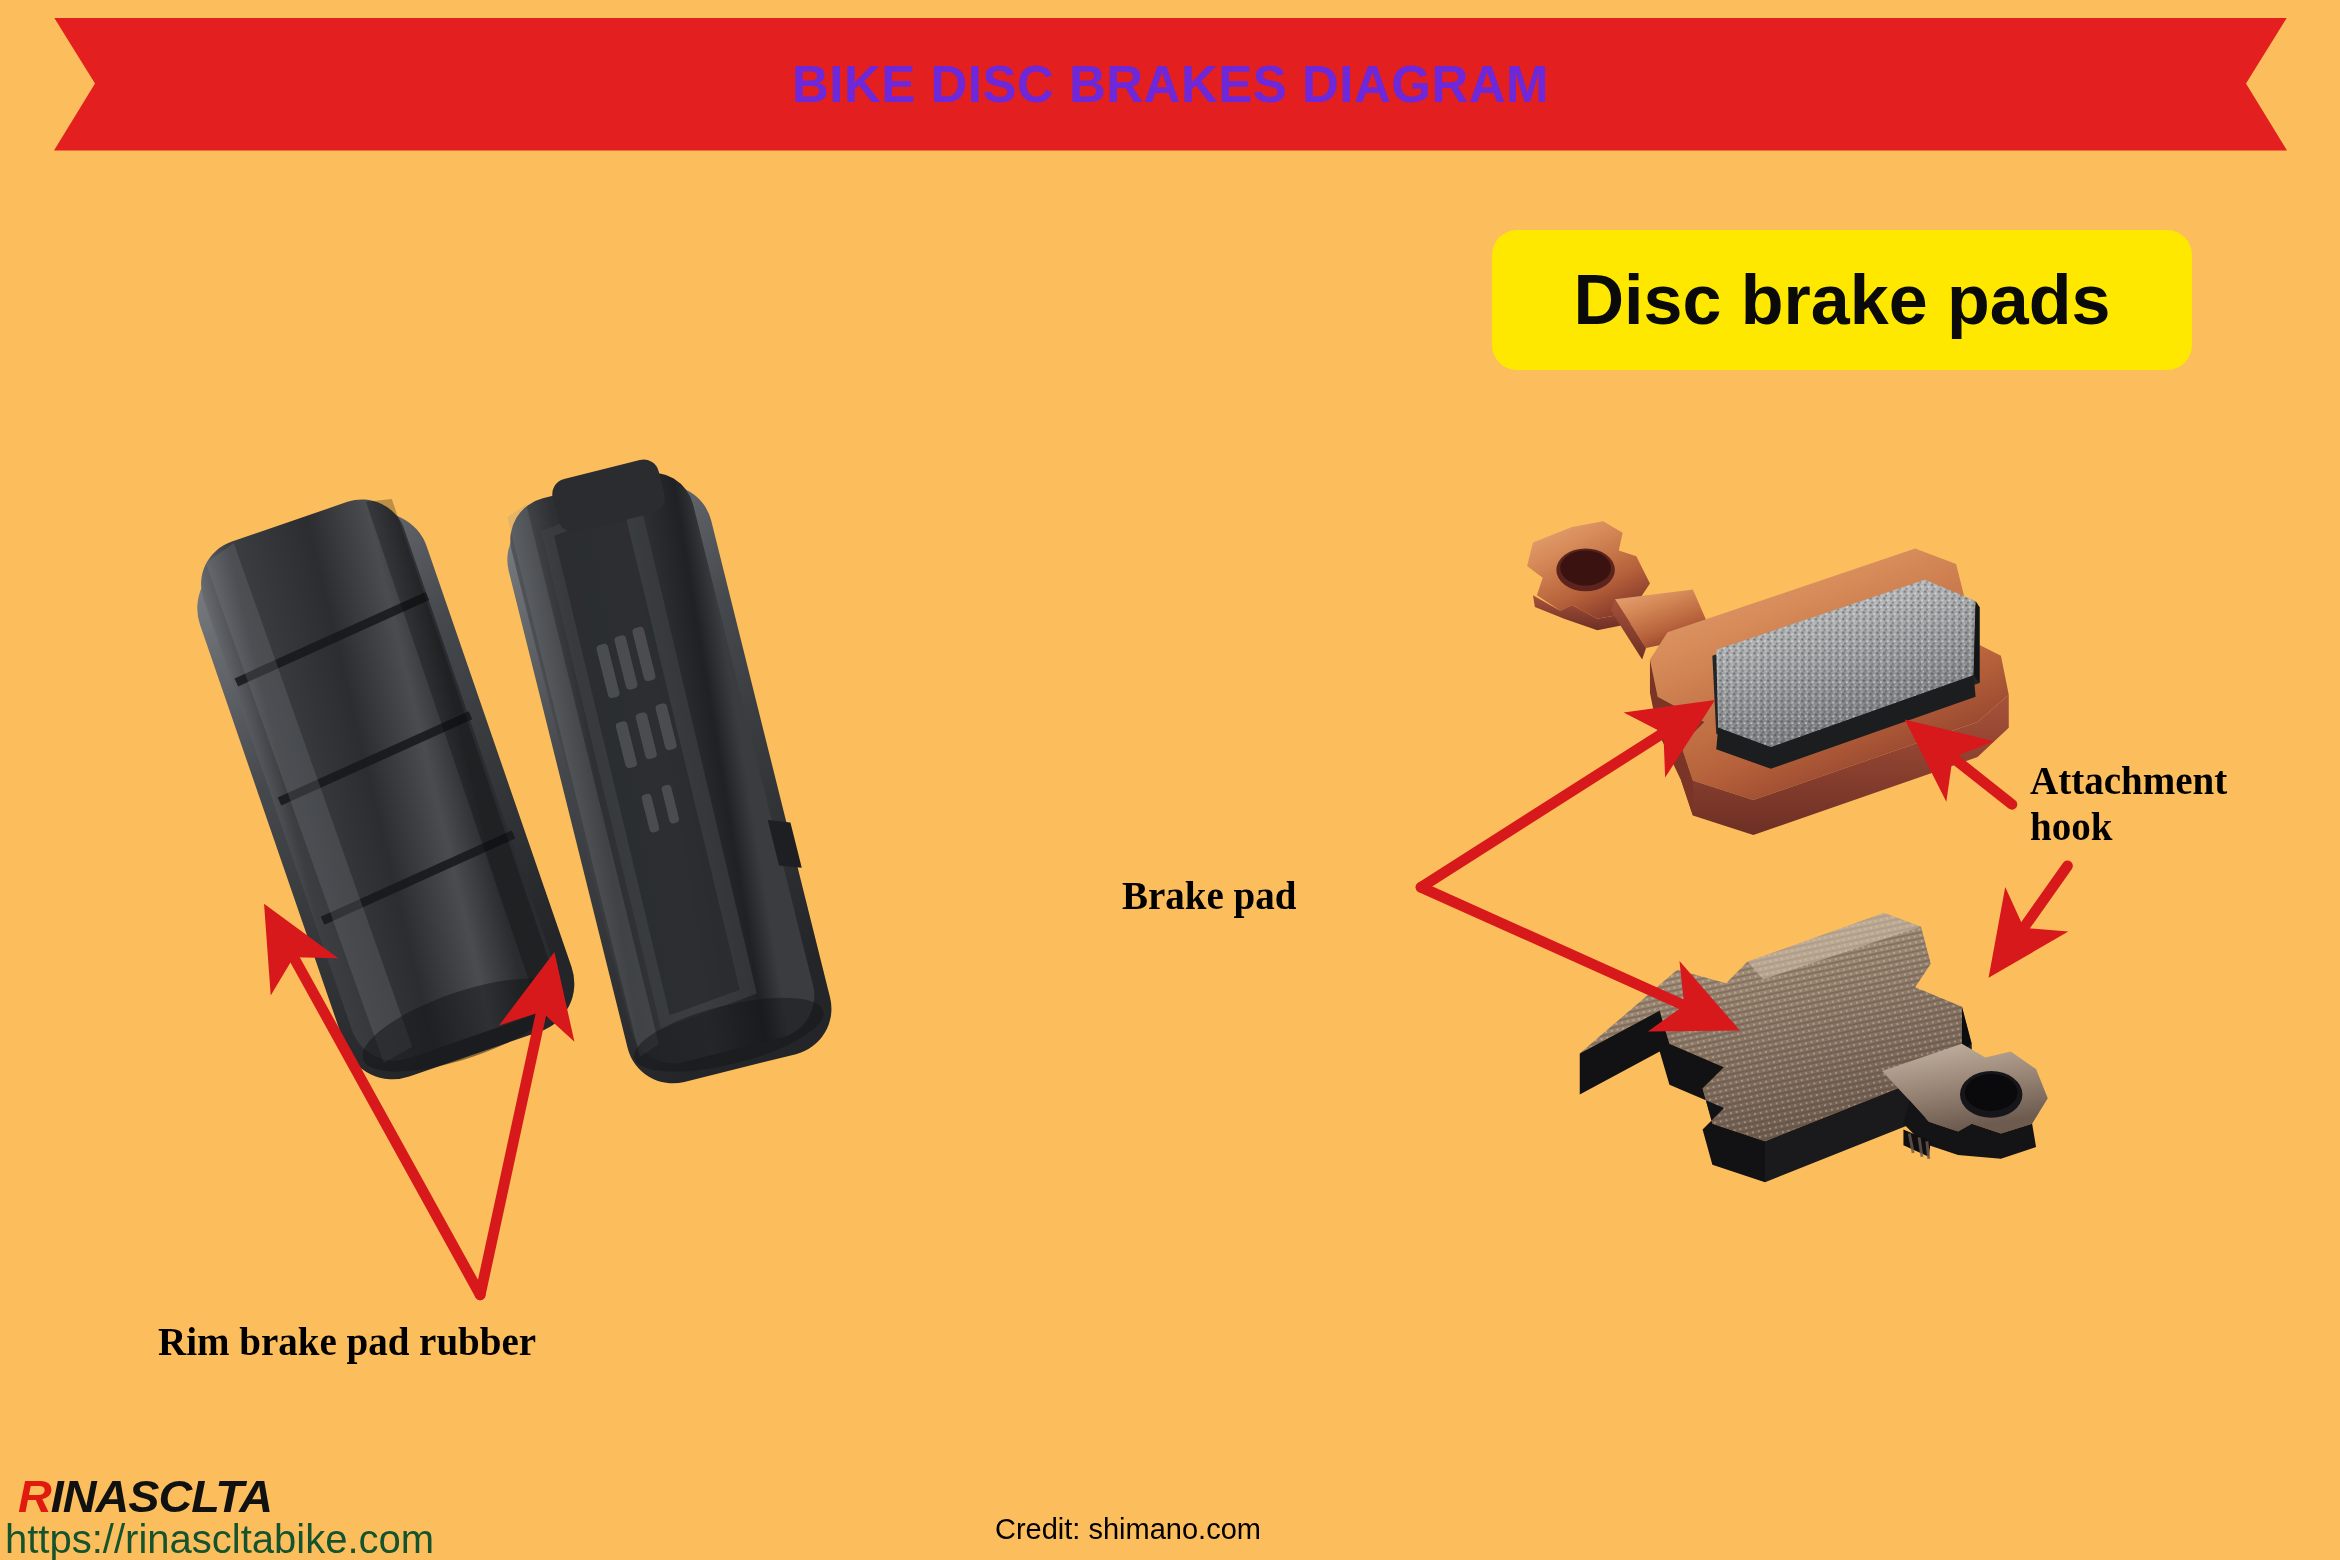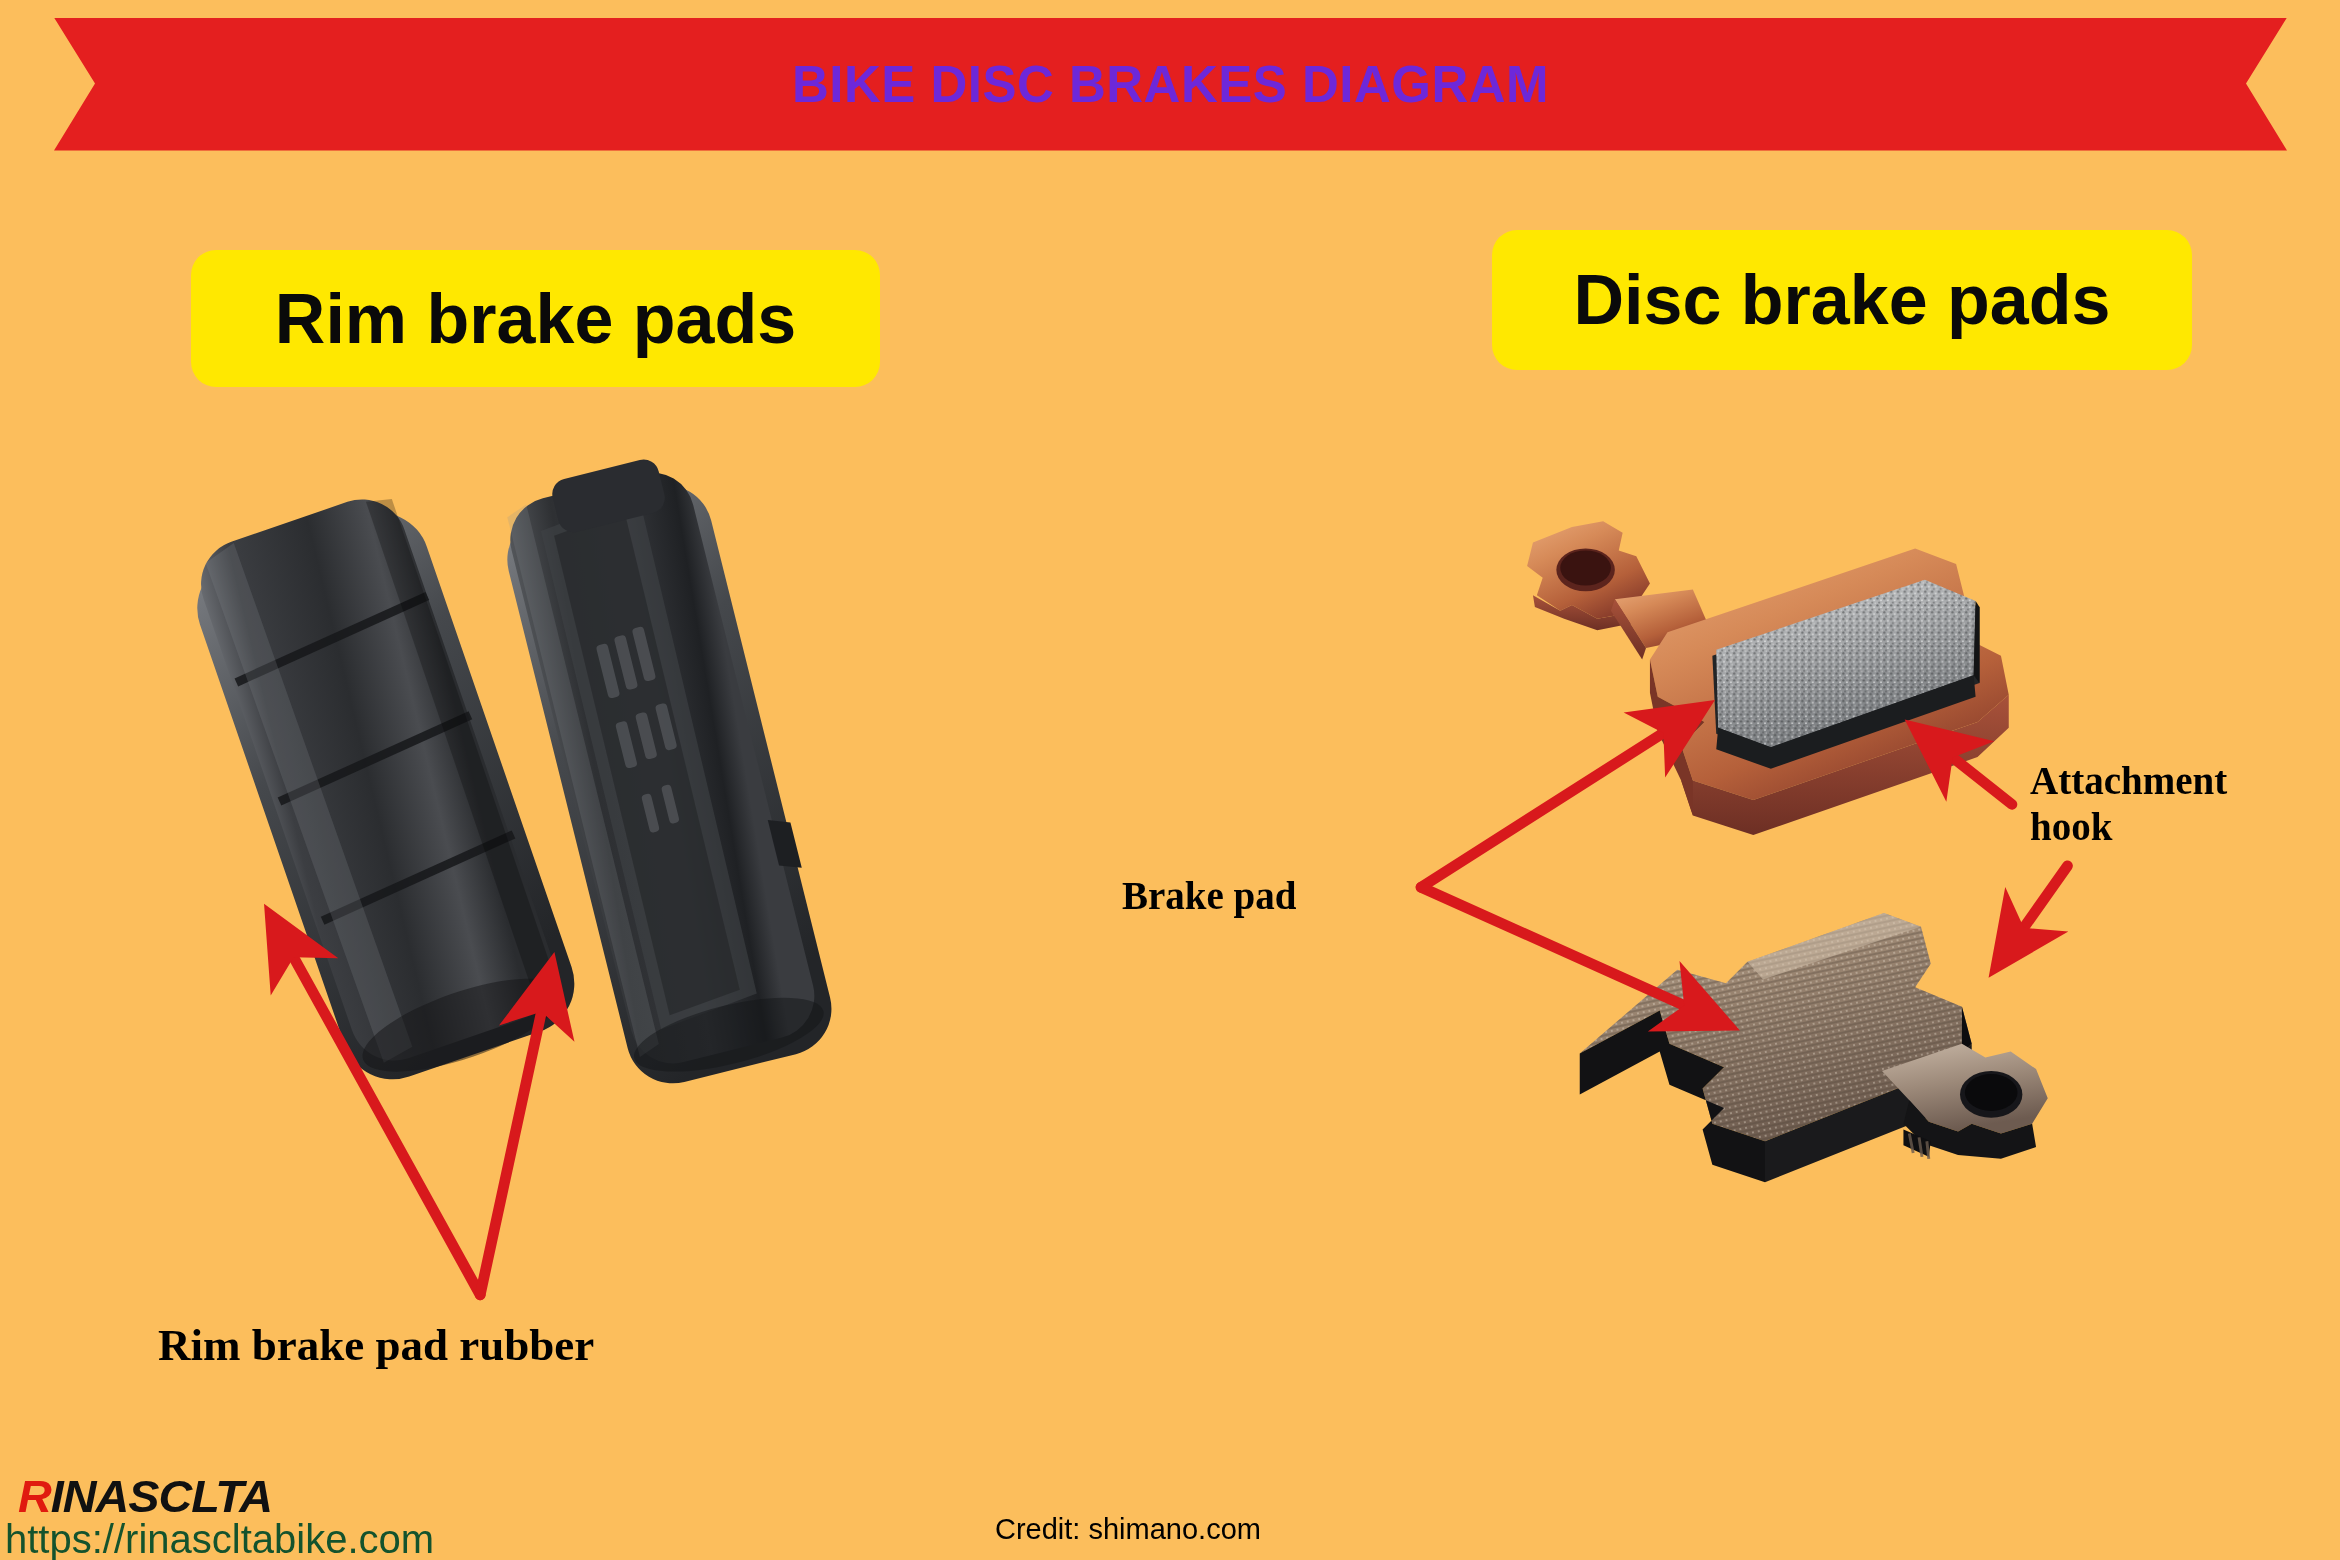--- a/index.html
+++ b/index.html
@@ -93,21 +93,21 @@
     position: absolute;
     color: #000000;
     font-weight: bold;
     font-family: Liberation Serif, serif;
     line-height: 1.18;
     white-space: pre-line;
   }
   #label-rim-rubber {
     left: 158px;
     top: 1319px;
-    font-size: 45px;
+    font-size: 39px;
   }
   #label-brake-pad {
     left: 1122px;
     top: 873px;
     font-size: 39px;
   }
   #label-attachment-hook {
     left: 2030px;
     top: 758px;
     font-size: 39px;
@@ -167,21 +167,20 @@
 </head>
 <body>
 
 <div id="canvas">
 
   <div class="banner-wrap">
     <div class="banner-shape"></div>
     <div class="banner-title">BIKE DISC BRAKES DIAGRAM</div>
   </div>
 
-  <div class="pill" id="pill-rim">Rim brake pads</div>
 
   <svg class="photo-svg" id="rim-photo" viewBox="0 0 780 680">
     <defs>
       <linearGradient id="rimA" x1="0" y1="0" x2="1" y2="0.25">
         <stop offset="0%" stop-color="#6d7075"></stop>
         <stop offset="18%" stop-color="#3c3e42"></stop>
         <stop offset="55%" stop-color="#2b2d30"></stop>
         <stop offset="82%" stop-color="#4a4c50"></stop>
         <stop offset="100%" stop-color="#2a2c2f"></stop>
       </linearGradient>

